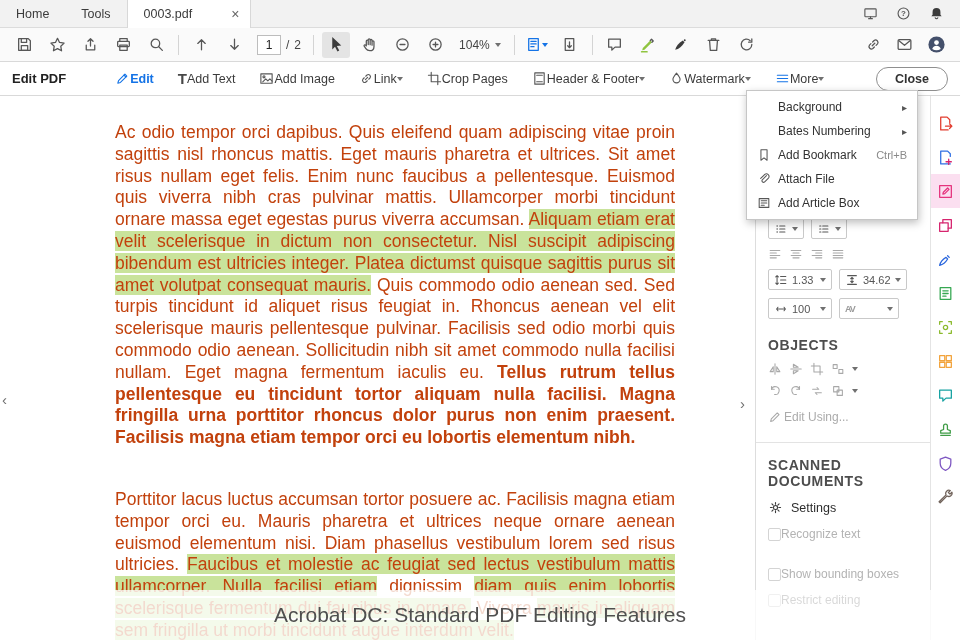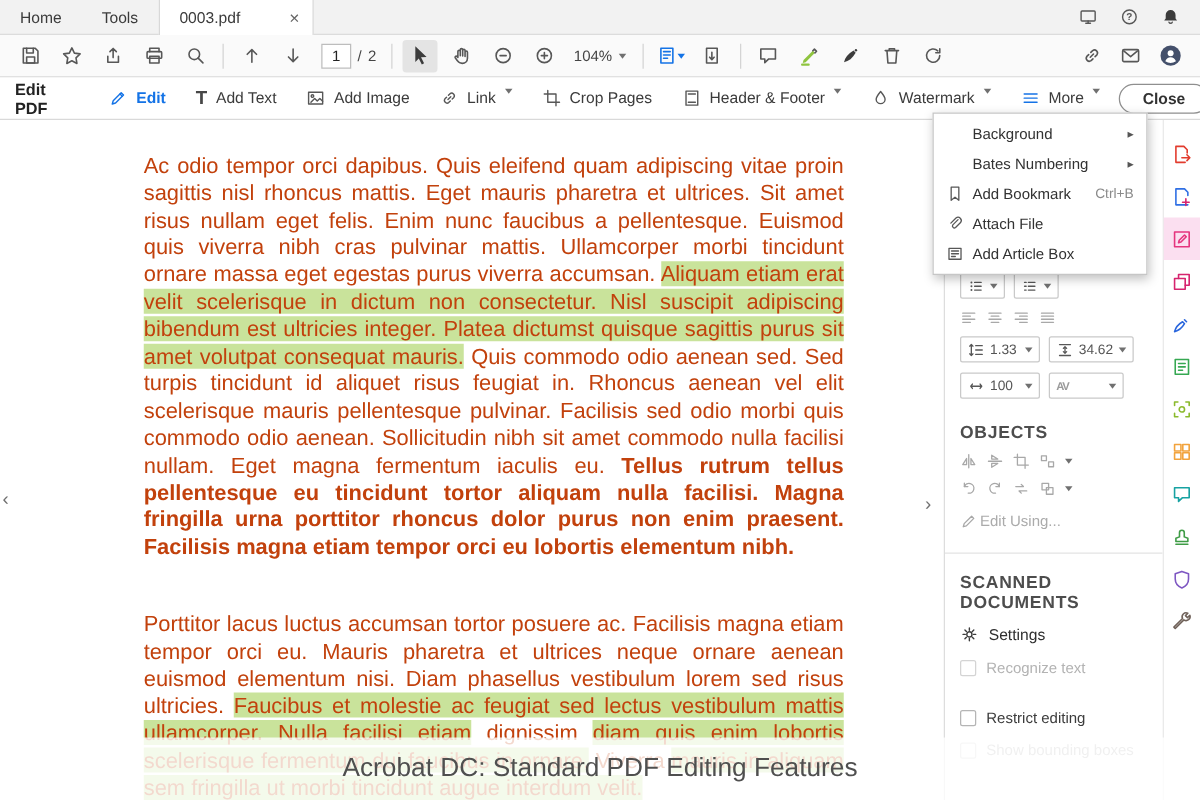--- a/index.html
+++ b/index.html
@@ -43,21 +43,21 @@
   .pagebox{display:flex;align-items:center;gap:5px;font-size:12px;color:#444;padding:0 4px}
   .pageinput{width:24px;height:20px;border:1px solid #bdbdbd;background:#fff;display:flex;align-items:center;justify-content:center;font-size:12px;color:#222}
   .zoombox{display:flex;align-items:center;gap:5px;font-size:12px;color:#444;padding:0 5px}
   .caret{width:0;height:0;border-left:3.5px solid transparent;border-right:3.5px solid transparent;border-top:4px solid #707070;flex:none}
   .caret.bluec{border-top-color:#1473e6}
   .tb-right{margin-left:auto;display:flex;align-items:center;gap:14px;padding-right:4px}
 
   
   .editbar{height:34px;background:#fff;border-bottom:1px solid #d9d9d9;display:flex;align-items:center;padding:0 12px;gap:6px;flex:none;position:relative;z-index:10}
   .editbar-title{font-weight:bold;font-size:13px;color:#222;margin-right:34px}
-  .ebtn{display:flex;gap:7px;font-size:12.5px;color:#3b3b3b;padding:4px 9px;border-radius:3px;white-space:nowrap}
+  .ebtn{display:flex;align-items:center;gap:0;font-size:12.5px;color:#3b3b3b;padding:4px 9px;border-radius:3px;white-space:nowrap}
   .ebtn.active-tool{color:#1473e6;font-weight:bold}
   .Ticon{font-size:15px;font-weight:bold;color:#474747;line-height:1}
   .closebtn{margin-left:auto;border:1px solid #8f8f8f;border-radius:13px;padding:4px 18px;font-size:12.5px;font-weight:bold;color:#323232;background:#fff}
 
   
   .content{flex:1;display:flex;min-height:0;position:relative;background:#fff}
   .docarea{flex:1;background:#fff;position:relative;overflow:hidden}
   .doc-text{margin:26px 80px 0 115px;font-size:17.5px;line-height:21.8px;text-align:justify;color:#c2410c}
   .para{margin:0}
   .para+.para{margin-top:40px}
@@ -66,21 +66,21 @@
 
   
   .panel{width:175px;border-left:1px solid #ddd;background:#fff;flex:none;font-size:12px;color:#3c3c3c;position:relative}
   .panel-spacer{height:118px}
   .prow{display:flex;align-items:center;gap:7px;padding:4px 12px}
   .combo{display:inline-flex;align-items:center;gap:4px;border:1px solid #c9c9c9;border-radius:2px;height:21px;padding:0 5px;background:#fff;font-size:11px;color:#555}
   .combo .val{min-width:24px;text-align:left}
   .kern{font-size:9px;color:#9a9a9a;font-weight:bold;letter-spacing:-1px}
   .psection{font-size:14px;font-weight:bold;letter-spacing:0.6px;color:#4d4d4d;padding:14px 12px 5px}
   .pdivider{height:1px;background:#e3e3e3;margin:10px 0 0}
-  .chkrow{display:flex;align-items:center;gap:8px;padding:6px 12px;font-size:12px;color:#3c3c3c}
+  .chkrow{display:flex;align-items:center;padding:6px 12px;font-size:12px;color:#3c3c3c}
   .chkrow.disabled{color:#b3b3b3}
   .chkrow:nth-of-type(2){margin-top:14px}
   .chk{width:13px;height:13px;border:1px solid #b5b5b5;border-radius:2px;background:#fff;flex:none}
   .chkrow.disabled .chk{border-color:#d4d4d4}
   .settingsrow{display:flex;align-items:center;gap:8px;padding:6px 12px;font-size:12.5px;color:#2e2e2e}
   .editusing{display:flex;align-items:center;gap:2px;padding:8px 12px;color:#ababab;font-size:12px}
 
   
   .rail{width:30px;background:#fff;border-left:1px solid #e4e4e4;flex:none;display:flex;flex-direction:column;padding-top:10px}
   .rail-item{height:34px;display:flex;align-items:center;justify-content:center}
@@ -498,27 +498,27 @@
             <circle cx="8" cy="8" r="2.2"></circle>
             <path d="M8 2.6v1.9M8 11.5v1.9M2.6 8h1.9M11.5 8h1.9M4.2 4.2l1.3 1.3M10.5 10.5l1.3 1.3M11.8 4.2l-1.3 1.3M5.5 10.5l-1.3 1.3"></path>
           </svg>
         <span>Settings</span>
       </div>
       <div>
           <div class="chkrow disabled">
             <span class="chk"></span>
             <span>Recognize text</span>
           </div>
+          <div class="chkrow disabled">
+            <span class="chk"></span>
+            <span>Show bounding boxes</span>
+          </div>
           <div class="chkrow">
             <span class="chk"></span>
             <span>Restrict editing</span>
-          </div>
-          <div class="chkrow disabled">
-            <span class="chk"></span>
-            <span>Show bounding boxes</span>
           </div>
         </div>
     </div>
 
     <div class="rail">
       <span class="rail-item">
           <svg class="i c-red" viewBox="0 0 16 16">
             <path d="M10.5 14H3.5V2h6l2.5 2.5V7"></path>
             <path d="M8 10.5h6M11.8 8.3L14 10.5l-2.2 2.2"></path>
           </svg>

